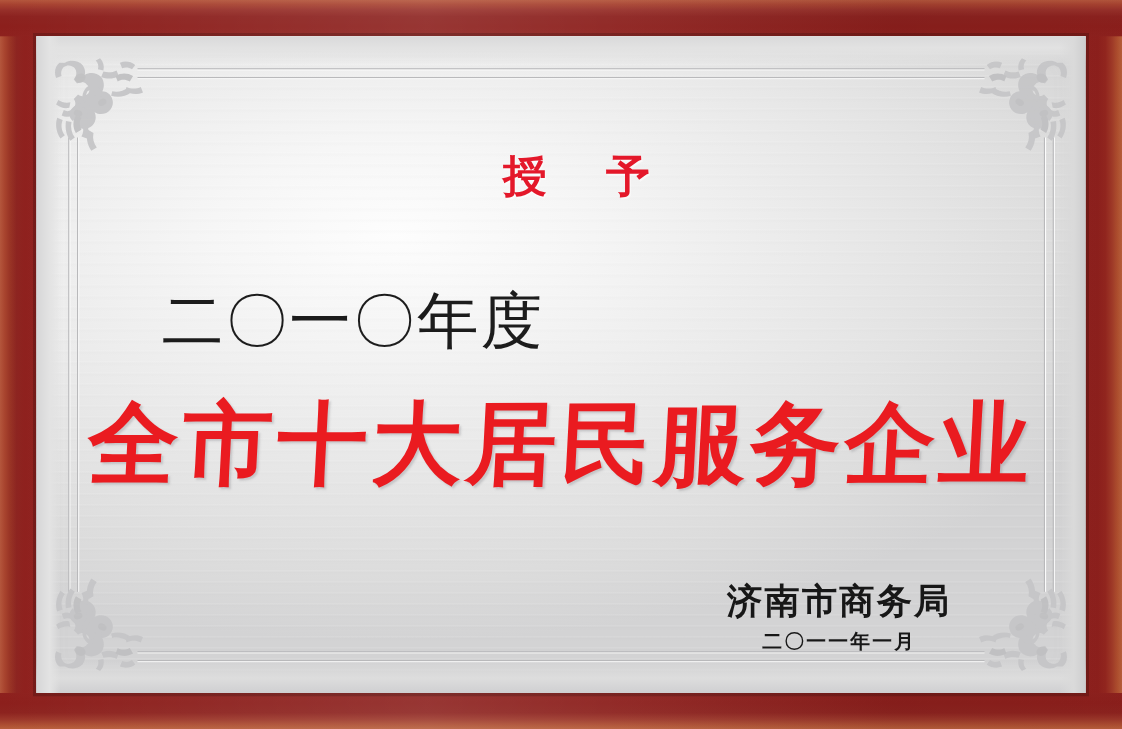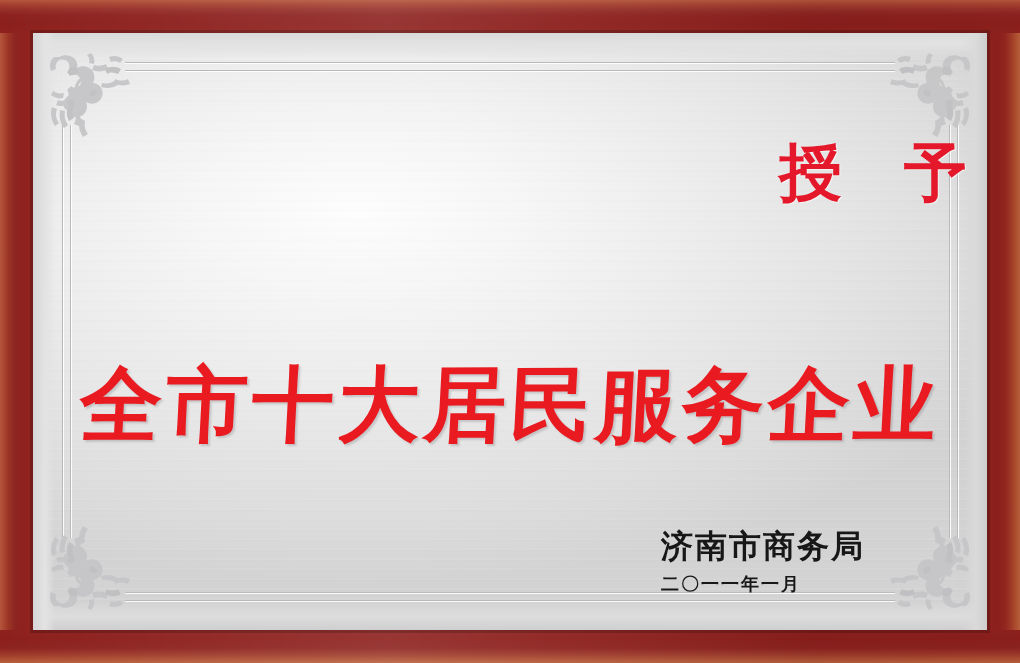--- a/index.html
+++ b/index.html
@@ -158,25 +158,25 @@
   
   .content {
     position: absolute;
     inset: 0;
   }
 
   .line-shouyu {
     position: absolute;
     top: 108px;
     left: 0; right: 0;
-    text-align: right;
+    text-align: center;
     color: #e4182a;
     font-family: "DejaVu Serif", "Liberation Serif", serif;
     font-weight: 700;
-    font-size: 63px;
+    font-size: 40px;
     letter-spacing: 20px;
     text-indent: 20px;
     line-height: 1;
     text-shadow: 1px 1px 0 rgba(255,255,255,0.55);
     padding-left: 28px;
   }
 
   .line-year {
     position: absolute;
     top: 232px;
@@ -201,21 +201,21 @@
     letter-spacing: 4px;
     line-height: 1.02;
     transform: skewX(-3deg);
     text-shadow: 2px 2px 2px rgba(120,120,125,0.30);
   }
 
   .sig-block {
     position: absolute;
     right: 122px;
     top: 495px;
-    text-align: left;
+    text-align: center;
     color: #171717;
   }
   .sig-org {
     font-family: "DejaVu Sans", "Liberation Sans", sans-serif;
     font-weight: 700;
     font-size: 32px;
     letter-spacing: 2px;
     line-height: 1.15;
   }
   .sig-date {
@@ -356,20 +356,21 @@
         <ellipse cx="22" cy="54" rx="4" ry="3" transform="rotate(20 22 54)"></ellipse>
         <path d="M56 20c5-3 11-3 16 0l-3 5c-4-2-8-2-11 0z"></path>
         <path d="M20 56c-3 5-3 11 0 16l5-3c-2-4-2-8 0-11z"></path>
       </g>
     </svg>
 
     <div class="content">
 
       <div class="line-shouyu">授 予</div>
 
+      <div class="line-year">二〇一〇年度</div>
 
       <div class="line-title">全市十大居民服务企业</div>
 
       <div class="sig-block">
         <div class="sig-org">济南市商务局</div>
         <div class="sig-date">二〇一一年一月</div>
       </div>
 
     </div>
   </div>

